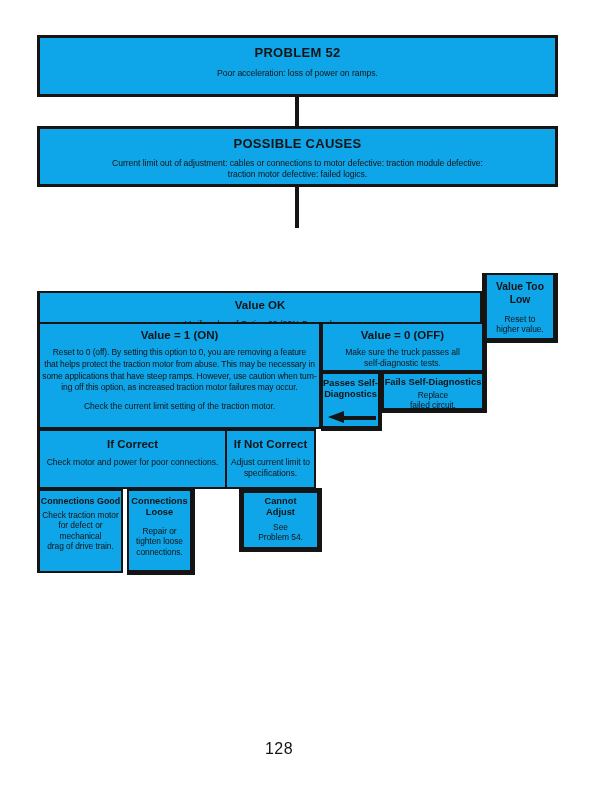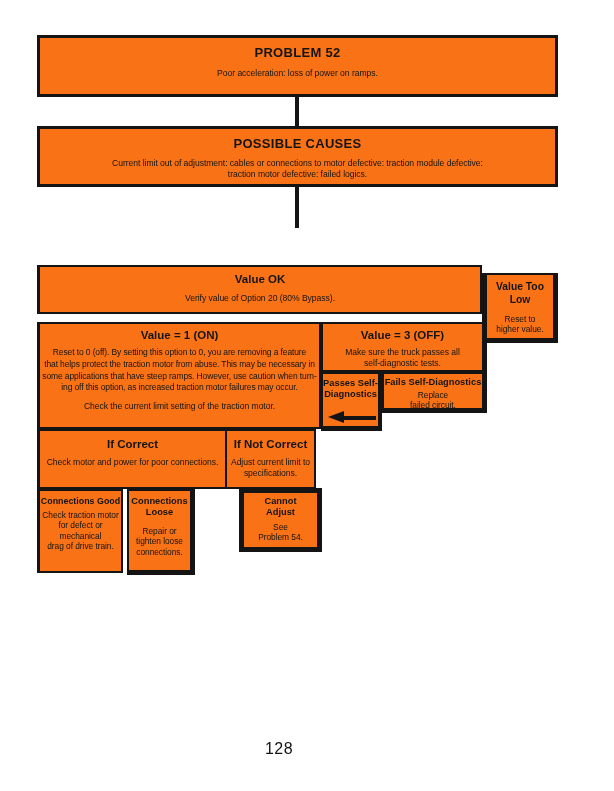--- a/index.html
+++ b/index.html
@@ -1,38 +1,38 @@
 <!DOCTYPE html>
 <html><head>
 <meta charset="utf-8">
 <style>
   html,body{margin:0;padding:0;background:#ffffff;}
   .page{
     position:relative;width:614px;height:791px;background:#ffffff;
     font-family:"Liberation Sans", sans-serif;color:#141414;overflow:hidden;
   }
-  .box{position:absolute;background:#f97316;box-sizing:border-box;text-align:center;}
+  .box{position:absolute;background:#0ea5e9;box-sizing:border-box;text-align:center;}
   .b3{border:3px solid #141414;}
   .conn{position:absolute;background:#141414;}
   .h1{font-size:13px;font-weight:bold;letter-spacing:.3px;line-height:14px;}
   .h2{font-size:11.5px;font-weight:bold;line-height:13px;}
   .h3{font-size:9.3px;font-weight:bold;line-height:11px;}
   .txt{font-size:8.6px;line-height:10.5px;letter-spacing:-.05px;}
   .sml{font-size:8.4px;line-height:10.4px;letter-spacing:-.05px;}
   .para{font-size:8.5px;line-height:11.8px;letter-spacing:-.12px;}
   .mt-title{padding-top:8px;}
   .gap6{margin-top:6px;} .gap5{margin-top:5px;} .gap7{margin-top:7px;}
   .gap8{margin-top:8px;} .gap4{margin-top:4px;} .gap3{margin-top:3px;}
   
   #problem-box{left:37px;top:35px;width:521px;height:62px;}
   #connector-1{left:295px;top:95px;width:4px;height:33px;}
   #causes-box{left:37px;top:126px;width:521px;height:61px;}
   #connector-2{left:295px;top:185px;width:4px;height:43px;}
   #checks-header{left:37px;top:226px;width:521px;height:47px;border:3px solid #141414;border-bottom:0;padding-top:6px;}
-  #value-ok{left:37px;top:265px;width:445px;height:49px;border:2px solid #141414;border-left-width:3px;padding-top:6px;}
+  #value-ok{left:37px;top:291px;width:445px;height:49px;border:2px solid #141414;border-left-width:3px;padding-top:6px;}
   #value-too-low{left:482px;top:273px;width:76px;height:70px;border:5px solid #141414;border-top-width:2px;padding-top:6px;}
   #value-on{left:37px;top:322px;width:284px;height:107px;border:2px solid #141414;border-left-width:3px;padding-top:5px;}
   #value-off{left:321px;top:322px;width:166px;height:50px;border:2px solid #141414;border-right-width:5px;padding-top:5px;}
   #passes-box{left:321px;top:372px;width:61px;height:59px;border:2px solid #141414;border-right-width:4px;border-bottom-width:5px;padding-top:4px;}
   #fails-box{left:382px;top:372px;width:105px;height:41px;border:2px solid #141414;border-right-width:5px;border-bottom-width:5px;padding-top:3px;}
   #if-correct{left:37px;top:429px;width:190px;height:60px;border:2px solid #141414;border-left-width:3px;padding-top:7px;}
   #if-not-correct{left:225px;top:429px;width:91px;height:60px;border:2px solid #141414;padding-top:7px;}
   #connections-good{left:37px;top:489px;width:86px;height:84px;border:2px solid #141414;border-left-width:3px;padding-top:5px;}
   #connections-loose{left:127px;top:489px;width:68px;height:86px;border:2px solid #141414;border-right-width:5px;border-bottom-width:5px;padding-top:5px;}
   #cannot-adjust{left:239px;top:488px;width:83px;height:64px;border:5px solid #141414;padding-top:3px;}
@@ -80,21 +80,21 @@
   <div class="box" id="value-on">
     <div class="h2">Value = 1 (ON)</div>
     <div class="para gap5">Reset to 0 (off). By setting this option to 0, you are removing a feature</div>
     <div class="para">that helps protect the traction motor from abuse. This may be necessary in</div>
     <div class="para">some applications that have steep ramps. However, use caution when turn-</div>
     <div class="para">ing off this option, as increased traction motor failures may occur.</div>
     <div class="txt gap7">Check the current limit setting of the traction motor.</div>
   </div>
 
   <div class="box" id="value-off">
-    <div class="h2">Value = 3 (OFF)</div>
+    <div class="h2">Value = 0 (OFF)</div>
     <div class="txt gap5">Make sure the truck passes all</div>
     <div class="txt">self-diagnostic tests.</div>
   </div>
 
   <div class="box" id="passes-box">
     <div class="h3">Passes Self-</div>
     <div class="h3">Diagnostics</div>
     <div class="arrow-wrap">
       <div class="arrow-head"></div>
       <div class="arrow-shaft"></div>

